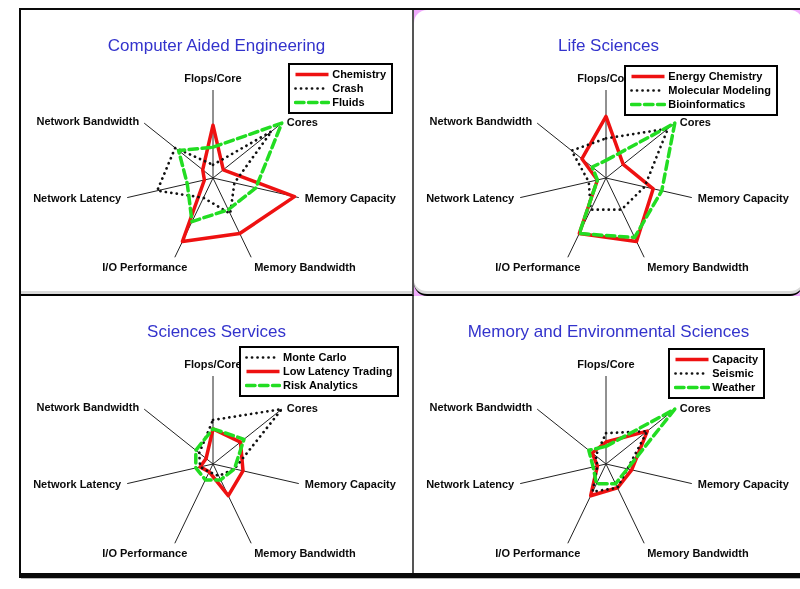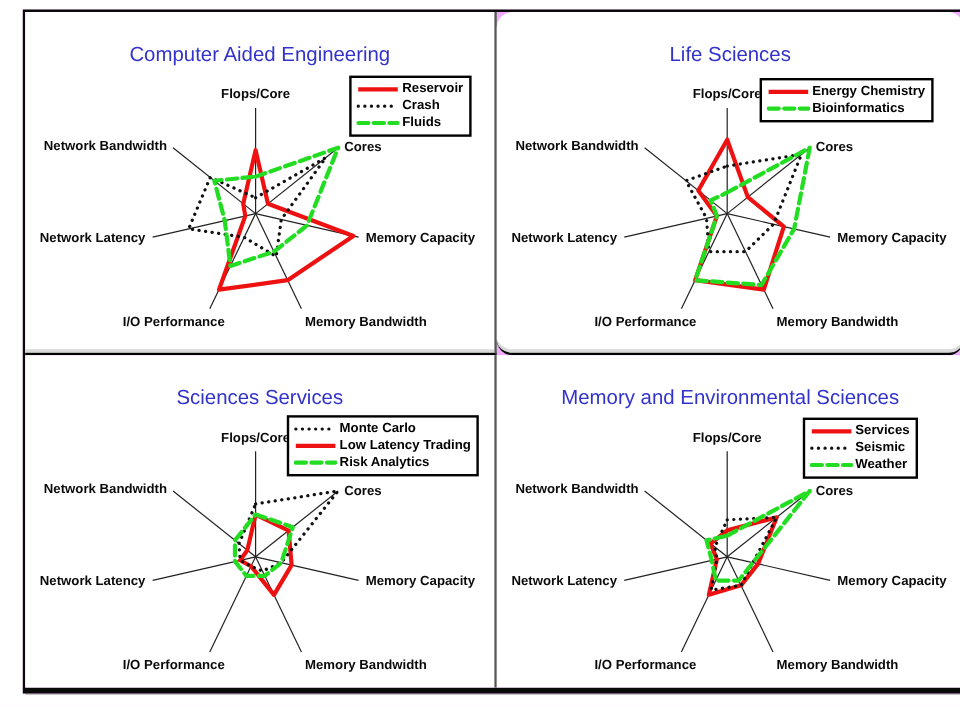--- a/index.html
+++ b/index.html
@@ -60,21 +60,21 @@
         <text x="118.19882954281337" y="115.13289743643146" text-anchor="end" class="axis-label">Network Bandwidth</text>
         <polygon points="192.0,115.2 202.3,159.8 273.5,186.6 218.7,223.5 161.5,231.4 183.4,170.0 181.7,159.8" class="s-solid" stroke="#EE1111"></polygon>
         <polygon points="192.0,154.8 250.5,121.4 213.4,172.9 209.2,203.7 182.5,187.8 136.2,180.7 154.2,137.8" class="s-dotted" stroke="#111111"></polygon>
         <polygon points="192.0,137.2 260.8,113.1 234.9,177.8 207.3,199.7 171.0,211.6 166.3,173.9 157.6,140.6" class="s-dashed" stroke="#22DD22"></polygon>
       </svg>
     <div class="legend">
       <div class="legend-item">
         <svg class="sample" viewBox="0 0 36 9">
             <line x1="1.5" y1="4.5" x2="34.5" y2="4.5" class="s-solid" stroke="#EE1111"></line>
           </svg>
-        <span class="legend-label">Reservoir</span>
+        <span class="legend-label">Chemistry</span>
       </div>
       <div class="legend-item">
         <svg class="sample" viewBox="0 0 36 9">
             <line x1="1.5" y1="4.5" x2="34.5" y2="4.5" class="s-dotted" stroke="#111111"></line>
           </svg>
         <span class="legend-label">Crash</span>
       </div>
       <div class="legend-item">
         <svg class="sample" viewBox="0 0 36 9">
             <line x1="1.5" y1="4.5" x2="34.5" y2="4.5" class="s-dashed" stroke="#22DD22"></line>
@@ -107,20 +107,26 @@
       </svg>
     <div class="legend">
       <div class="legend-item">
         <svg class="sample" viewBox="0 0 36 9">
             <line x1="1.5" y1="4.5" x2="34.5" y2="4.5" class="s-solid" stroke="#EE1111"></line>
           </svg>
         <span class="legend-label">Energy Chemistry</span>
       </div>
       <div class="legend-item">
         <svg class="sample" viewBox="0 0 36 9">
+            <line x1="1.5" y1="4.5" x2="34.5" y2="4.5" class="s-dotted" stroke="#111111"></line>
+          </svg>
+        <span class="legend-label">Molecular Modeling</span>
+      </div>
+      <div class="legend-item">
+        <svg class="sample" viewBox="0 0 36 9">
             <line x1="1.5" y1="4.5" x2="34.5" y2="4.5" class="s-dashed" stroke="#22DD22"></line>
           </svg>
         <span class="legend-label">Bioinformatics</span>
       </div>
     </div>
   </div>
 
   <div class="quadrant q2">
     <div class="chart-title">Sciences Services</div>
     <svg class="radar">
@@ -183,21 +189,21 @@
         <text x="118.19882954281337" y="115.13289743643146" text-anchor="end" class="axis-label">Network Bandwidth</text>
         <polygon points="192.0,146.0 233.3,135.1 217.7,173.9 203.5,191.8 176.7,199.7 183.4,170.0 178.2,157.0" class="s-solid" stroke="#EE1111"></polygon>
         <polygon points="192.0,137.2 233.3,135.1 213.4,172.9 203.5,191.8 178.6,195.7 183.4,170.0 181.7,159.8" class="s-dotted" stroke="#111111"></polygon>
         <polygon points="192.0,150.4 260.8,113.1 213.4,172.9 201.5,187.8 182.5,187.8 179.1,170.9 174.8,154.3" class="s-dashed" stroke="#22DD22"></polygon>
       </svg>
     <div class="legend">
       <div class="legend-item">
         <svg class="sample" viewBox="0 0 36 9">
             <line x1="1.5" y1="4.5" x2="34.5" y2="4.5" class="s-solid" stroke="#EE1111"></line>
           </svg>
-        <span class="legend-label">Services</span>
+        <span class="legend-label">Capacity</span>
       </div>
       <div class="legend-item">
         <svg class="sample" viewBox="0 0 36 9">
             <line x1="1.5" y1="4.5" x2="34.5" y2="4.5" class="s-dotted" stroke="#111111"></line>
           </svg>
         <span class="legend-label">Seismic</span>
       </div>
       <div class="legend-item">
         <svg class="sample" viewBox="0 0 36 9">
             <line x1="1.5" y1="4.5" x2="34.5" y2="4.5" class="s-dashed" stroke="#22DD22"></line>

